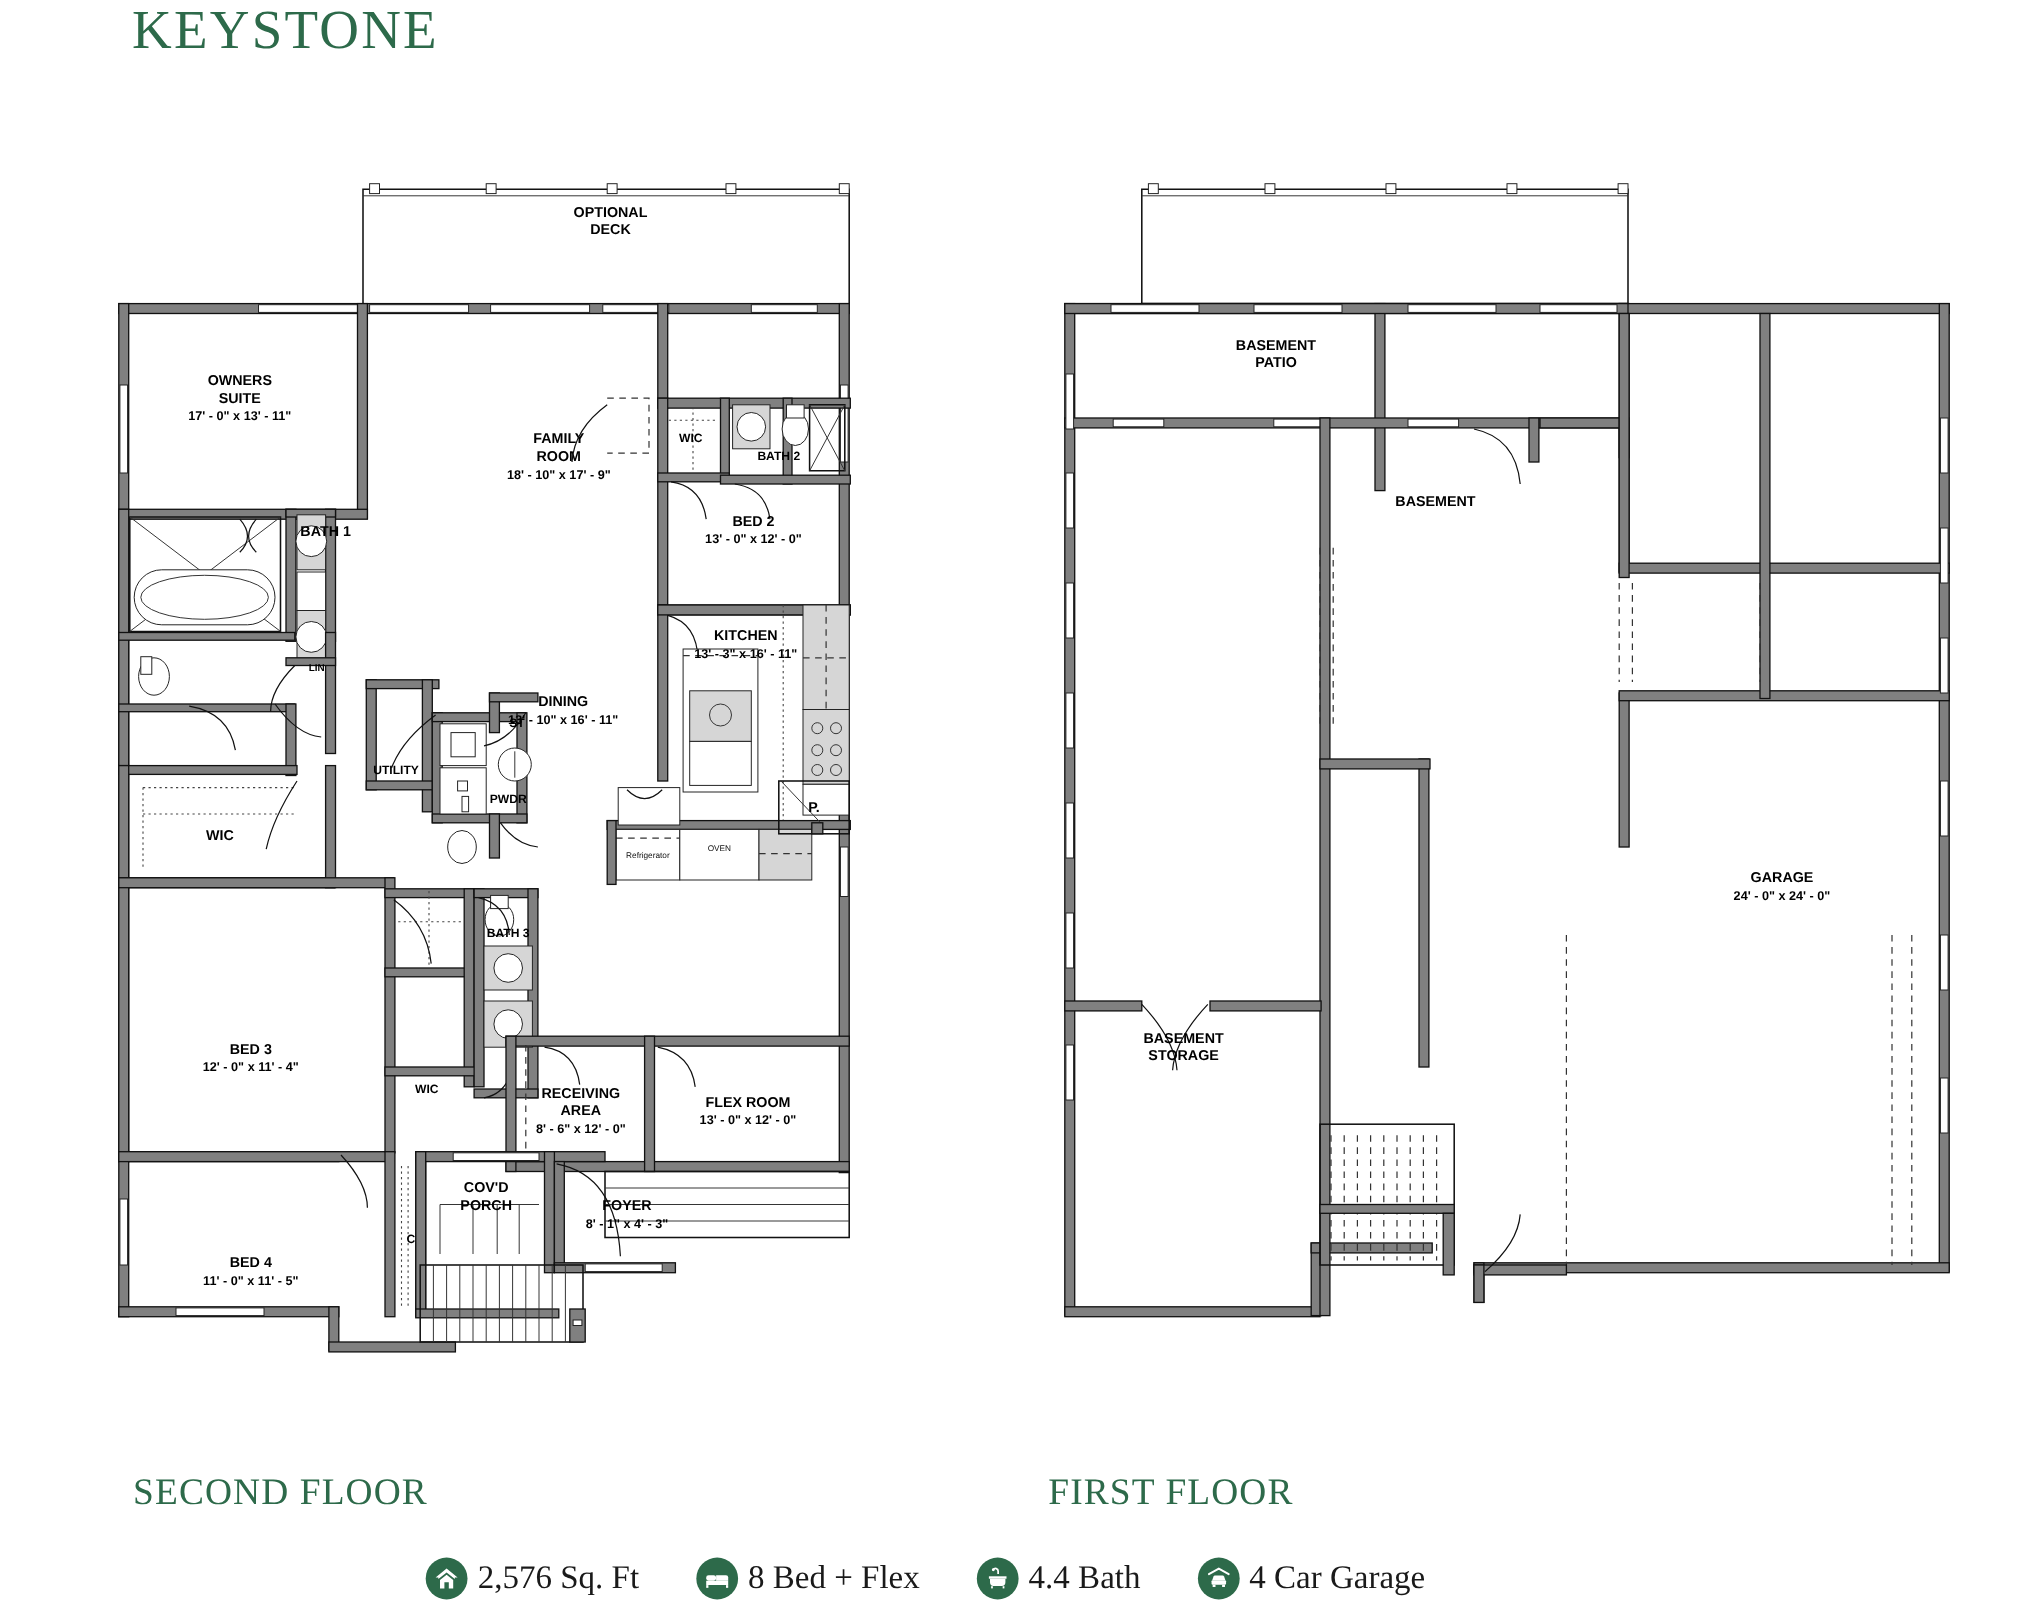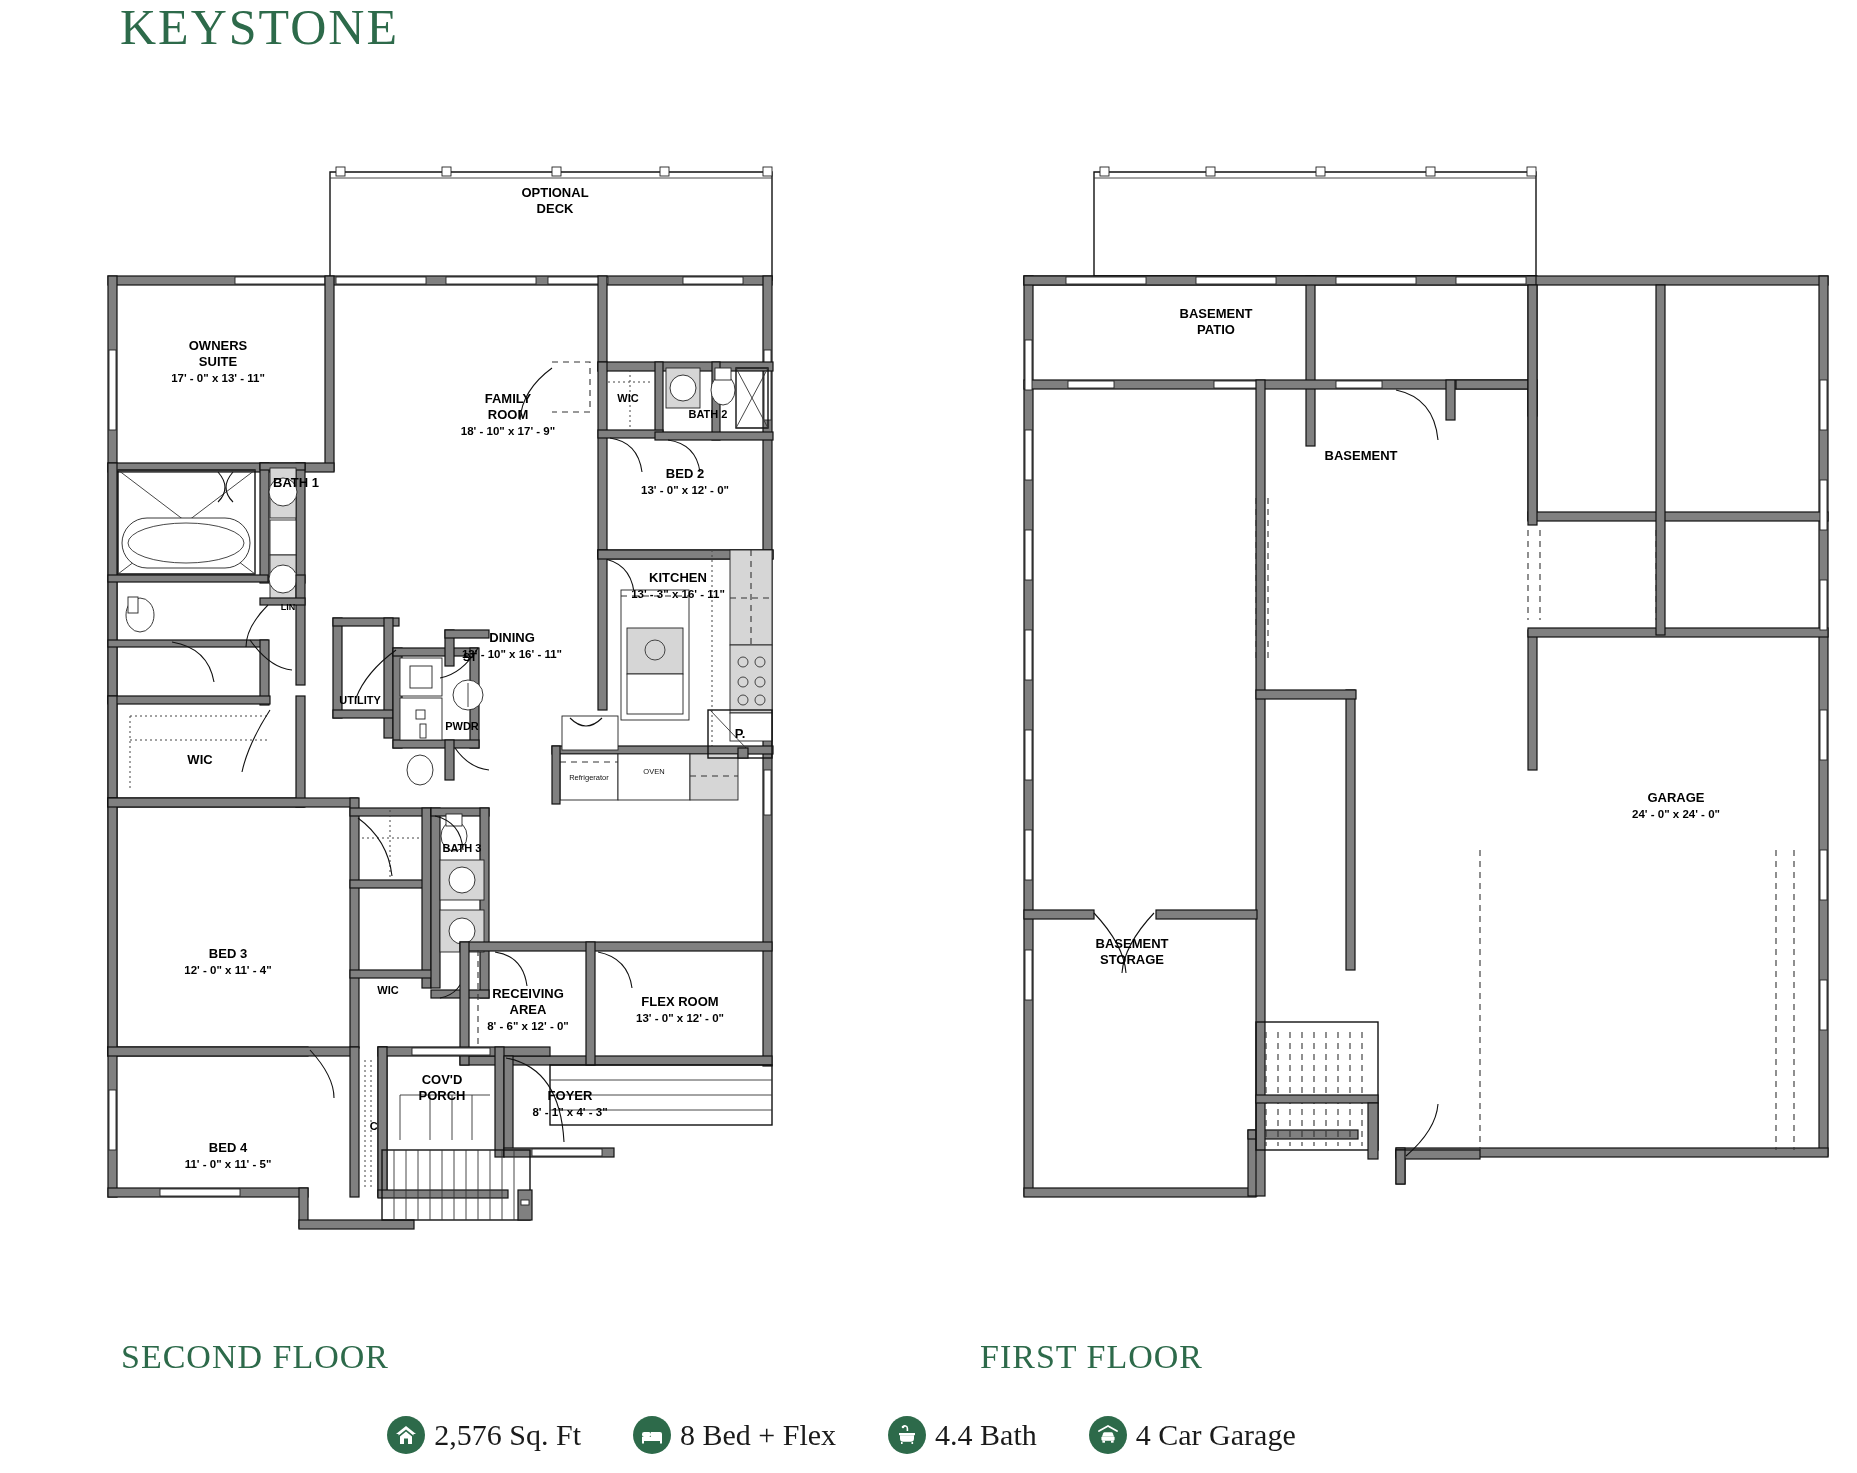--- a/index.html
+++ b/index.html
@@ -14,21 +14,21 @@
     font-size:50px;letter-spacing:2px;color:#2d6a4a;font-weight:400;
     line-height:1;
   }
   
   .floor-caption{
     position:absolute;
     font-family:"Liberation Serif", serif;
     font-size:34px;color:#2d6a4a;letter-spacing:1px;margin-top:16px;
   }
   #caption-second{left:121px;top:1322px;}
-  #caption-first{left:980px;top:1322px;}
+  #caption-first{left:953px;top:1322px;}
 
   
   #stats{
     position:absolute;left:0;top:1416px;width:1683px;
     display:flex;justify-content:center;align-items:center;
   }
   .stat{display:flex;align-items:center;margin:0 26px;}
   .stat-icon{
     width:38px;height:38px;border-radius:50%;
     background:#2d6a4a;display:flex;align-items:center;justify-content:center;
@@ -36,21 +36,21 @@
   }
   .stat-icon svg{display:block;}
   .stat-label{
     font-family:"Liberation Serif", serif;
     font-size:30px;color:#1a1a1a;white-space:nowrap;
   }
 
   
   .plan{position:absolute;}
   #plan-second{left:100px;top:150px;width:820px;height:1130px;}
-  #plan-first{left:1016px;top:150px;width:820px;height:1130px;}
+  #plan-first{left:960px;top:150px;width:820px;height:1130px;}
   .plan svg{display:block;width:100%;height:100%;}
 
   
   .w-thick{fill:#808080;stroke:#111;stroke-width:1.2;}
   .w-thin{fill:none;stroke:#111;stroke-width:1.4;}
   .w-hair{fill:none;stroke:#333;stroke-width:0.9;}
   .w-dash{fill:none;stroke:#333;stroke-width:1.1;stroke-dasharray:6 5;}
   .w-dot{fill:none;stroke:#444;stroke-width:1;stroke-dasharray:2 3;}
   .fx-gray{fill:#d6d6d6;stroke:#222;stroke-width:0.9;}
   .fx-white{fill:#fff;stroke:#222;stroke-width:0.9;}

